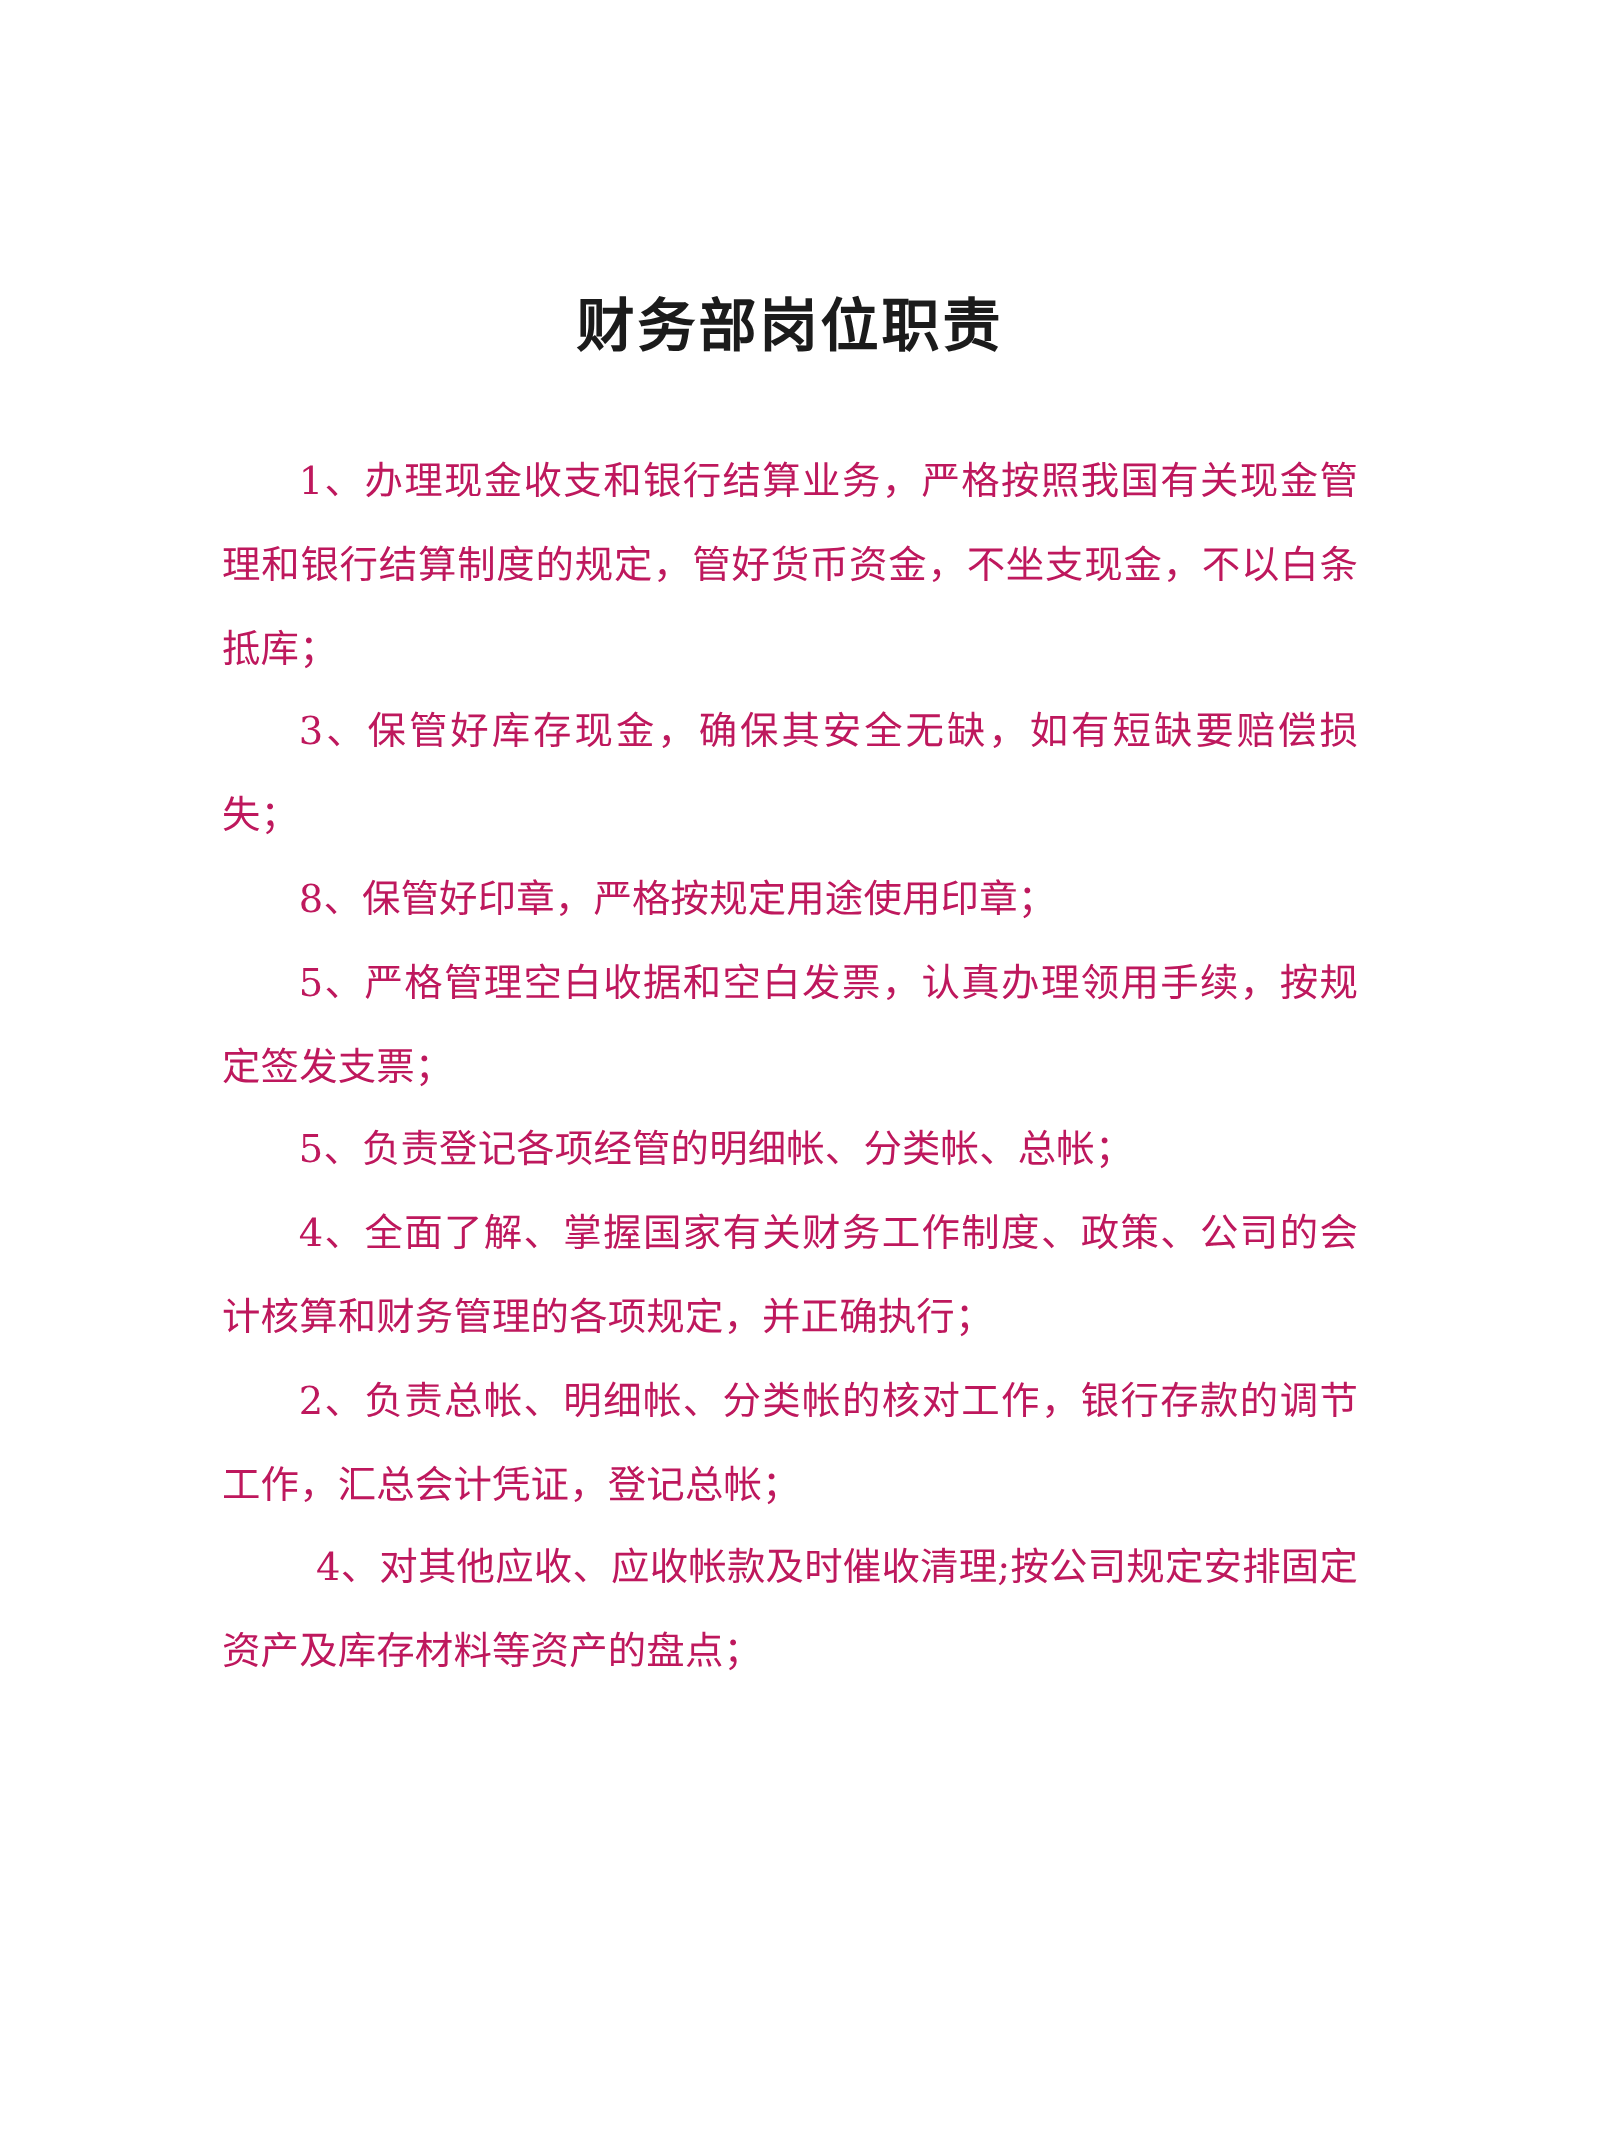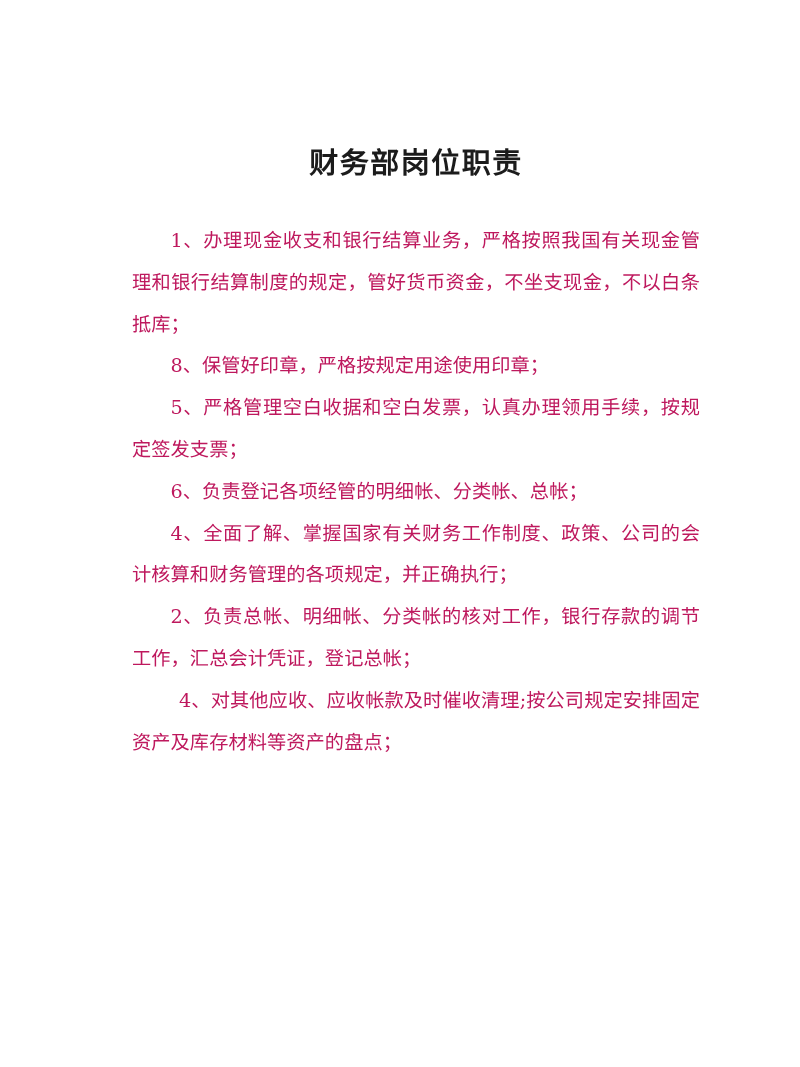--- a/index.html
+++ b/index.html
@@ -14,21 +14,21 @@
     width: 800px;
     height: 1067px;
     margin: 0 auto;
     background: #ffffff;
     overflow: hidden;
     box-sizing: border-box;
   }
 
   .doc-body {
     position: absolute;
-    left: 132px;
+    left: 111px;
     top: 140px;
     width: 568px;
   }
 
   .doc-title {
     font-family: "DejaVu Serif", "Liberation Serif", serif;
     font-weight: 700;
     font-size: 29px;
     line-height: 46px;
     text-align: center;
@@ -60,26 +60,27 @@
 
 <div class="page">
 
   <div class="doc-body">
 
     <h1 class="doc-title">财务部岗位职责</h1>
 
     <p class="clause">1、办理现金收支和银行结算业务，严格按照我国有关现金管理和银行结算制度的规定，管好货币资金，不坐支现金，不以白条抵库；</p>
 
 
+    <p class="clause">3、保管好库存现金，确保其安全无缺，如有短缺要赔偿损失；</p>
 
     <p class="clause">8、保管好印章，严格按规定用途使用印章；</p>
 
     <p class="clause">5、严格管理空白收据和空白发票，认真办理领用手续，按规定签发支票；</p>
 
-    <p class="clause">6、负责登记各项经管的明细帐、分类帐、总帐；</p>
+    <p class="clause">5、负责登记各项经管的明细帐、分类帐、总帐；</p>
 
     <p class="clause">4、全面了解、掌握国家有关财务工作制度、政策、公司的会计核算和财务管理的各项规定，并正确执行；</p>
 
     <p class="clause">2、负责总帐、明细帐、分类帐的核对工作，银行存款的调节工作，汇总会计凭证，登记总帐；</p>
 
     <p class="clause wide-indent">4、对其他应收、应收帐款及时催收清理;按公司规定安排固定资产及库存材料等资产的盘点；</p>
 
   </div>
 
 </div>

